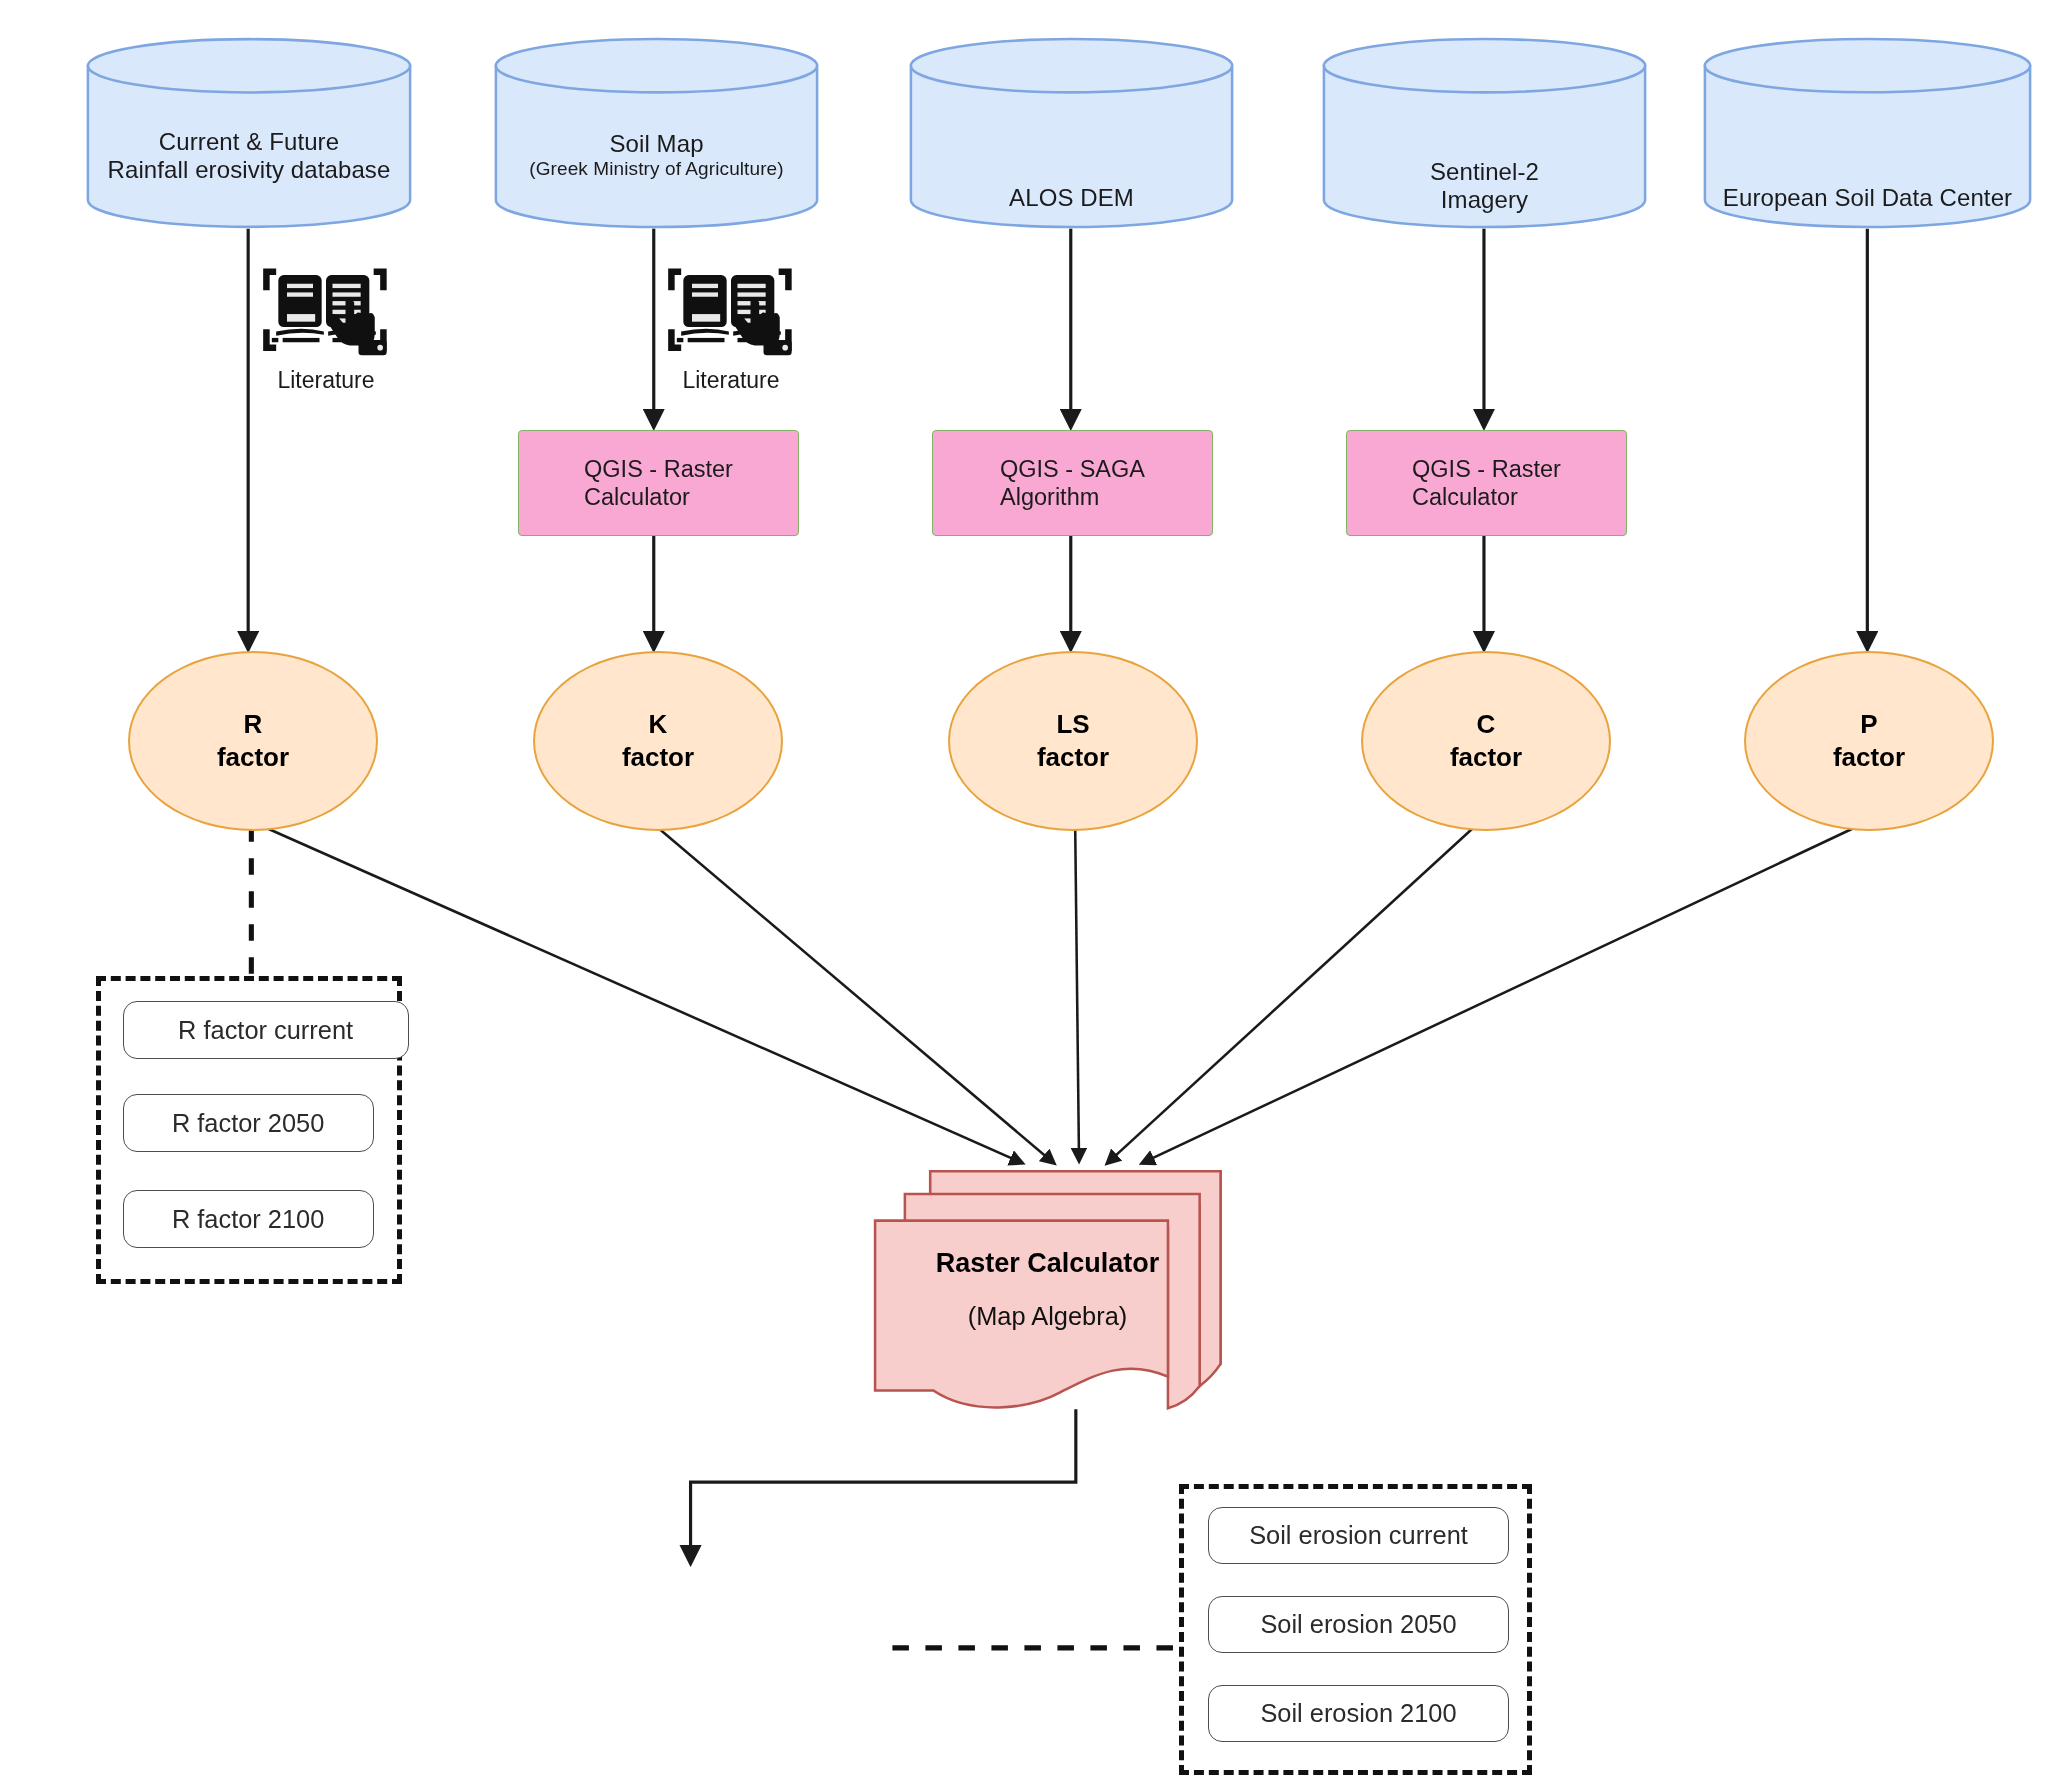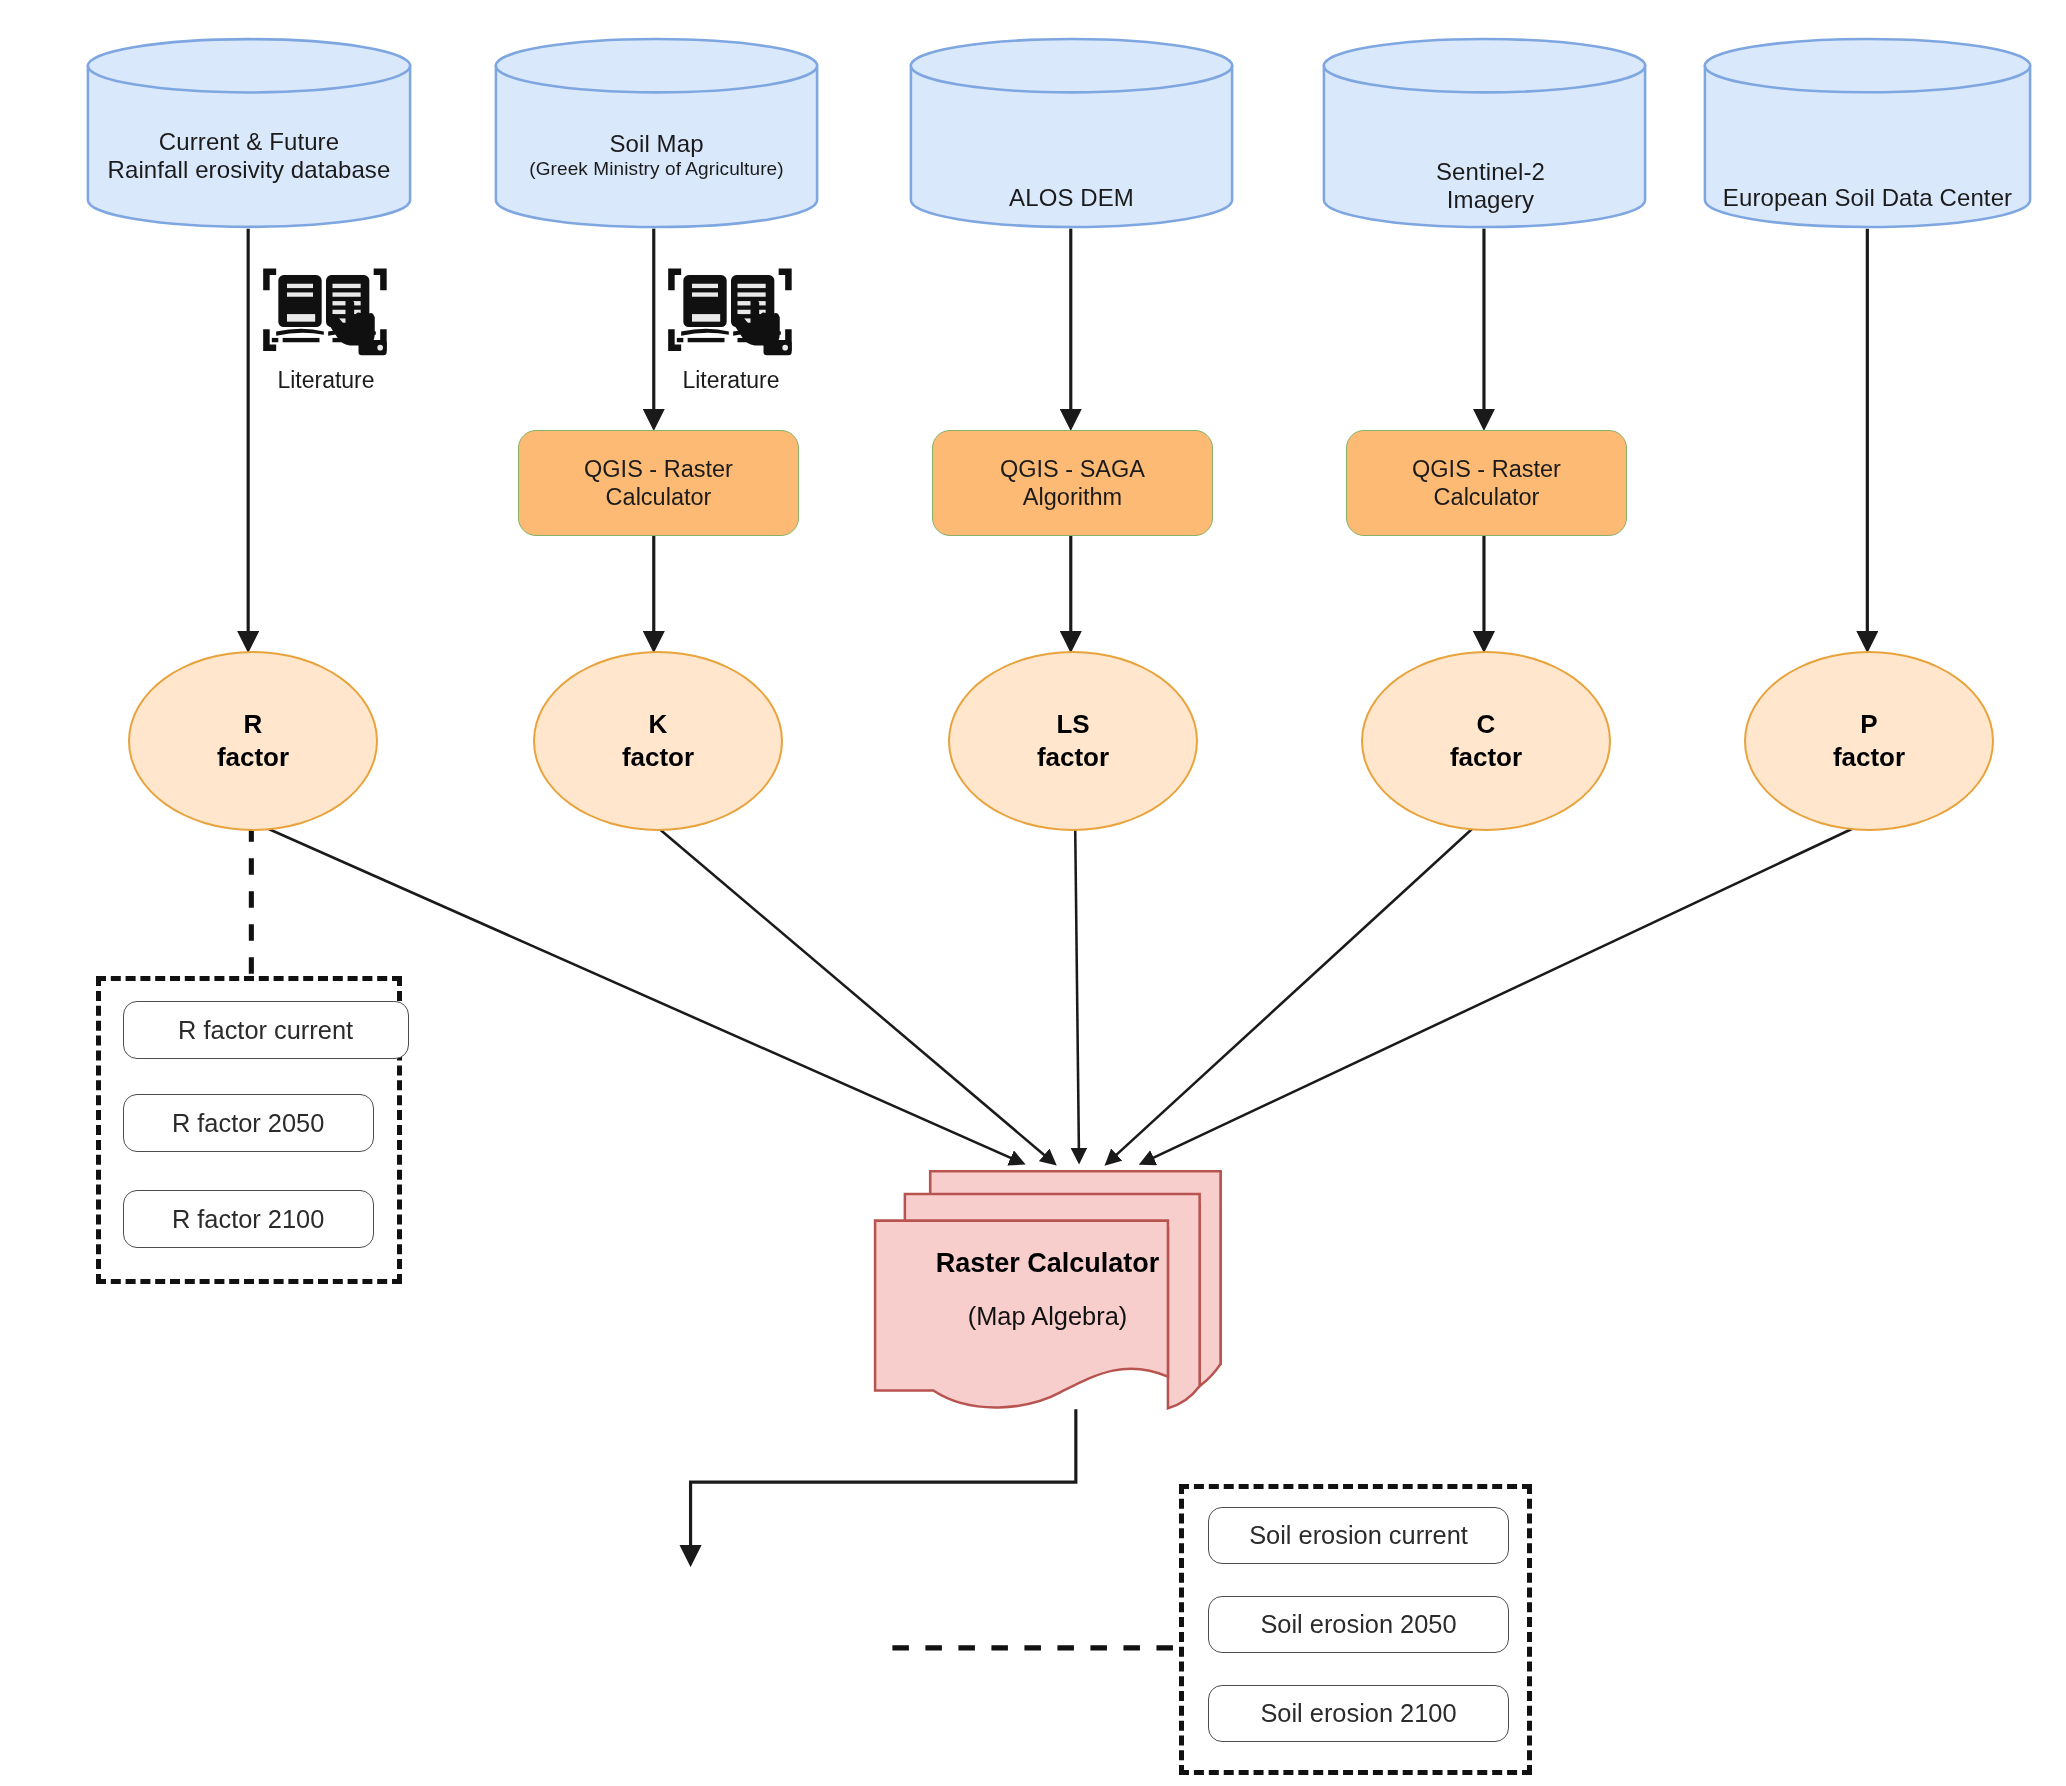--- a/index.html
+++ b/index.html
@@ -39,27 +39,26 @@
   }
   .cyl .cyl-sub {
     display: block;
     font-size: 19px;
     line-height: 1.2;
   }
 
   
   .proc {
     position: absolute;
-    background: #fdba74;
+    background: #f9a8d4;
     border: 1.9px solid #82b366;
-    border-radius: 18px;
+    border-radius: 4px;
     display: flex;
     align-items: center;
     justify-content: center;
-    text-align: center;
     color: #1b1b1b;
     font-size: 23.5px;
     line-height: 1.2;
   }
 
   
   .fact {
     position: absolute;
     background: #ffe6cc;
     border: 2.5px solid #e8a33d;
@@ -222,21 +221,21 @@
   <div class="cyl" style="left:909px; top:37px; width:325px; height:192px;">
     <svg width="325" height="192" viewBox="0 0 512 302">
       <path d="M 3,45 L 3,257 A 253,42 0 0 0 509,257 L 509,45 Z" fill="#dae8fc" stroke="#7ea6e0" stroke-width="4"></path>
       <ellipse cx="256" cy="45" rx="253" ry="42" fill="#dae8fc" stroke="#7ea6e0" stroke-width="4"></ellipse>
     </svg>
     <div class="cyl-label" style="top:147px;">
       <span>ALOS DEM</span>
     </div>
   </div>
 
-  <div class="cyl" style="left:1322px; top:37px; width:325px; height:192px;padding-left:12px;">
+  <div class="cyl" style="left:1322px; top:37px; width:325px; height:192px;">
     <svg width="325" height="192" viewBox="0 0 512 302">
       <path d="M 3,45 L 3,257 A 253,42 0 0 0 509,257 L 509,45 Z" fill="#dae8fc" stroke="#7ea6e0" stroke-width="4"></path>
       <ellipse cx="256" cy="45" rx="253" ry="42" fill="#dae8fc" stroke="#7ea6e0" stroke-width="4"></ellipse>
     </svg>
     <div class="cyl-label" style="top:121px;">
       <span>Sentinel-2</span>
       <span class="cyl-sub" style="font-size:24px;">Imagery</span>
     </div>
   </div>
 

